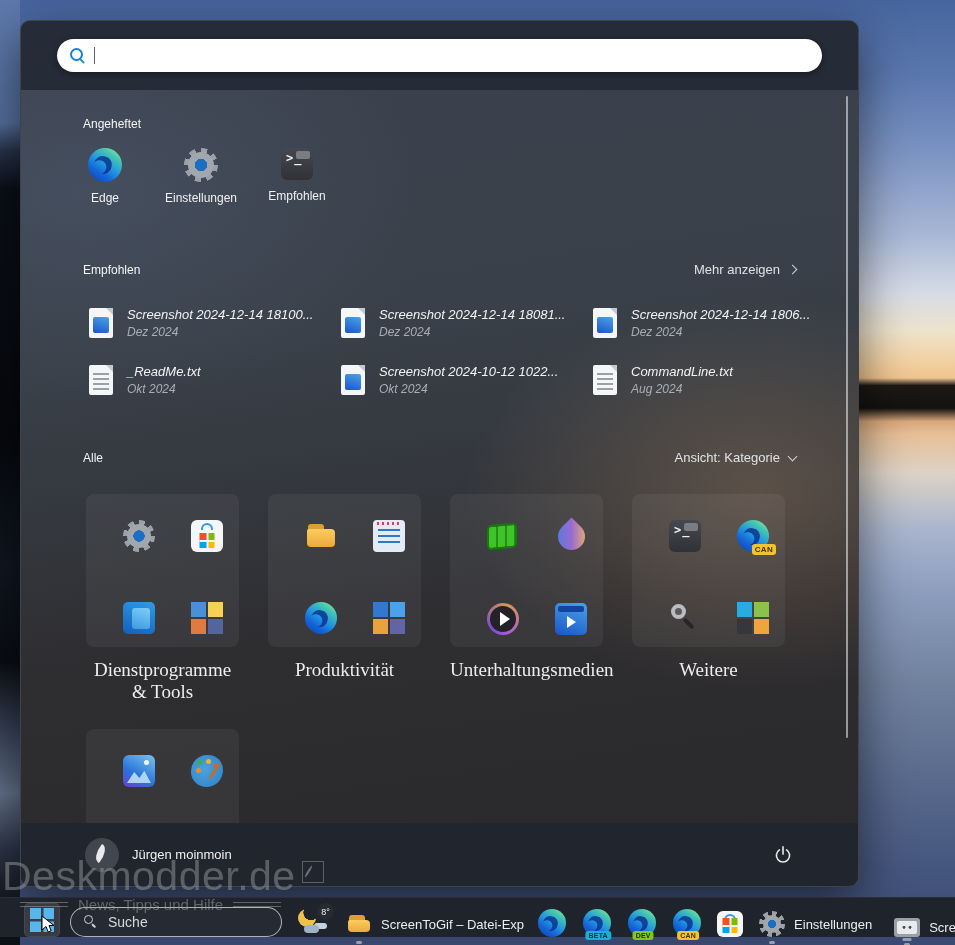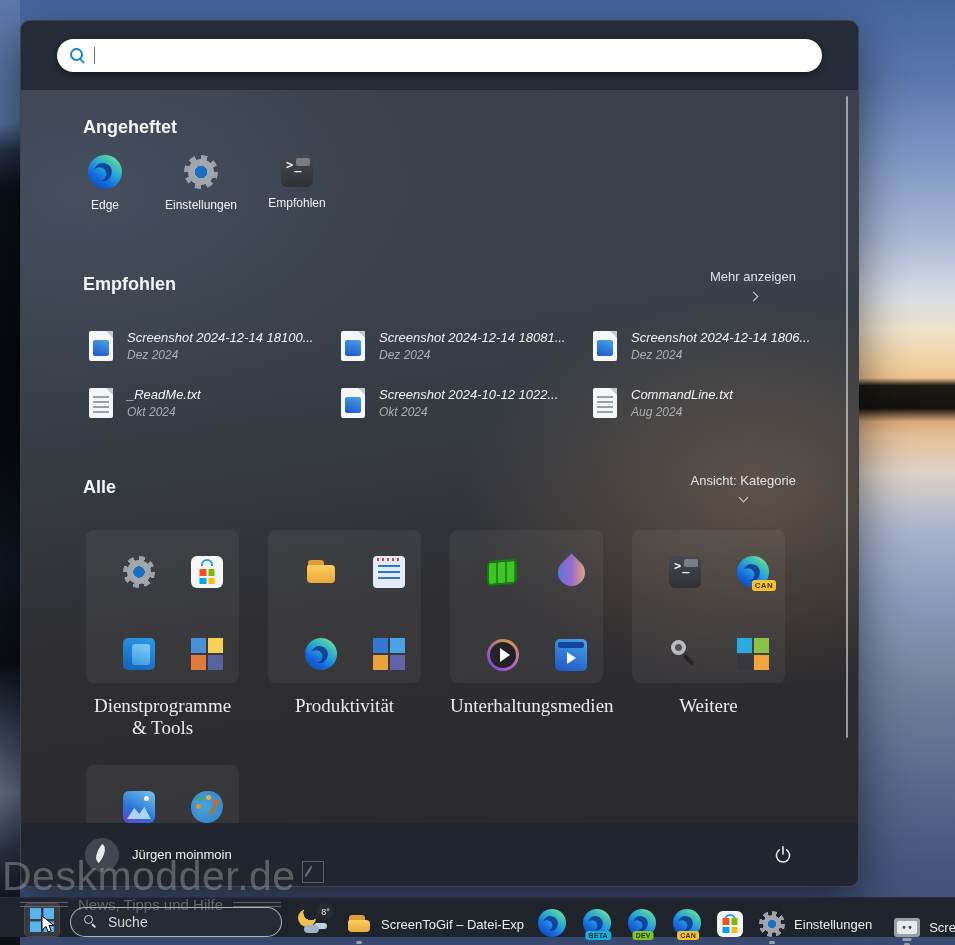--- a/index.html
+++ b/index.html
@@ -28,22 +28,22 @@
   .caret{width:1px;height:17px;background:#5b6470;}
   .search-ph{color:#8d939c;font-size:13.5px;}
 
   .menu-body{position:absolute;left:0;top:69px;right:0;bottom:63px;overflow:hidden;
     padding:0 36px;box-sizing:border-box;
     background:
       radial-gradient(420px 280px at 88% 55%, rgba(190,150,108,.30), transparent 70%),
       radial-gradient(500px 300px at 8% 14%, rgba(96,114,142,.28), transparent 70%),
       linear-gradient(172deg,#3b414d 0%,#394049 34%,#34373d 52%,#2e2d30 70%,#2a292c 100%);}
   .sec-head{display:flex;align-items:center;justify-content:space-between;padding:0 26px;}
-  .sec-title{color:#f4f5f7;font-size:18px;font-weight:700;}
-  .link-btn{display:flex;align-items:center;gap:9px;color:#dfe2e7;font-size:13px;cursor:default;flex-direction:column;}
+  .sec-title{color:#f4f5f7;font-size:12px;font-weight:400;}
+  .link-btn{display:flex;align-items:center;gap:9px;color:#dfe2e7;font-size:13px;cursor:default;}
   .chev{width:6px;height:6px;border-right:1.6px solid #cfd3d9;border-top:1.6px solid #cfd3d9;display:inline-block;}
   .chev-r{transform:rotate(45deg);}
   .chev-d{transform:rotate(135deg);margin-top:-3px;}
 
   .pinned-head{margin-top:27px;}
   .pinned-row{display:flex;margin-top:17px;}
   .pin-item{width:96px;display:flex;flex-direction:column;align-items:center;gap:9px;}
   .pin-label{color:#f0f1f3;font-size:12px;text-align:center;}
 
   .rec-head{margin-top:57px;}

